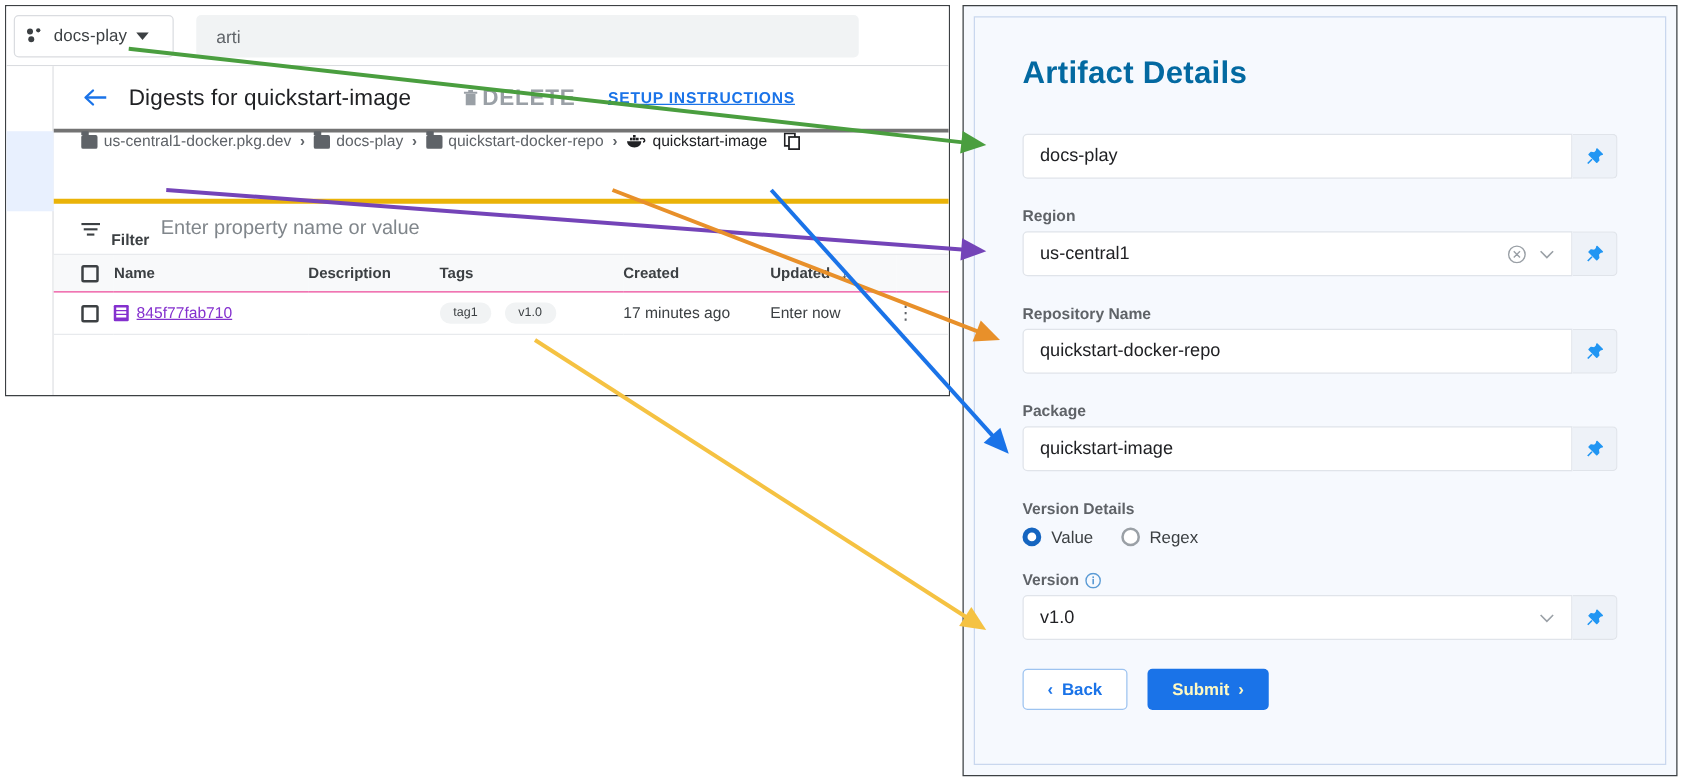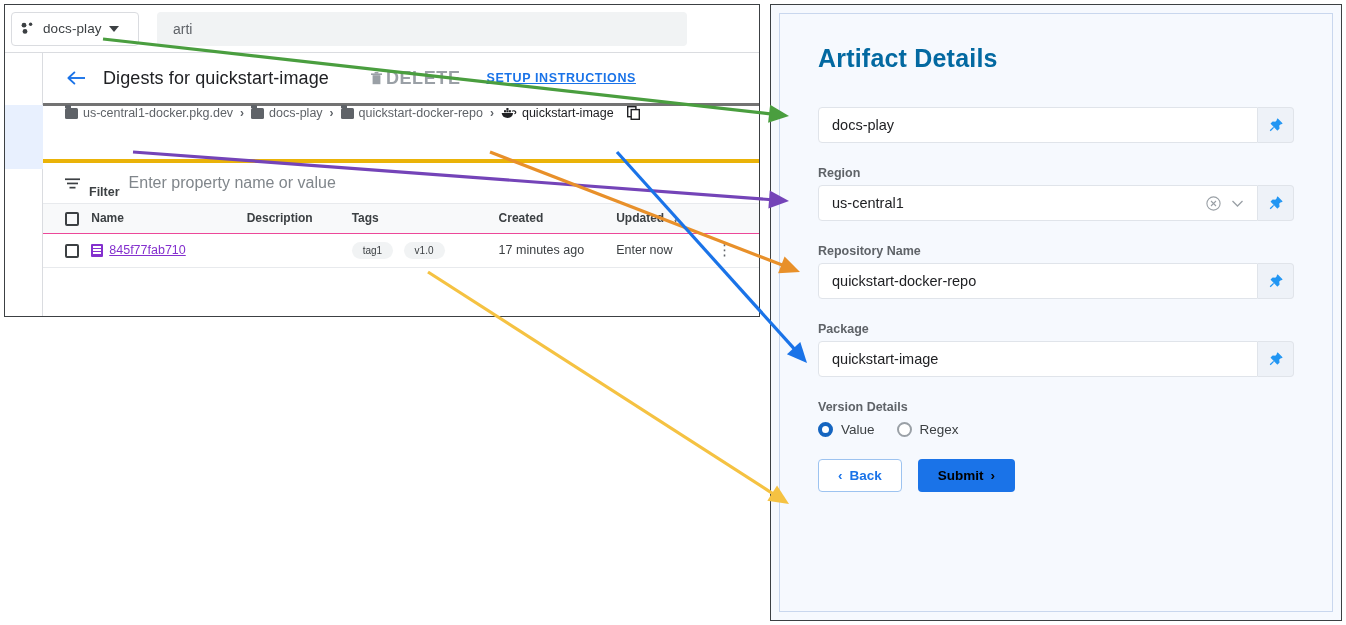--- a/index.html
+++ b/index.html
@@ -292,21 +292,21 @@
     border: 1px solid #9dc3f0; border-radius: 4px;
     background: #fff; color: #1a73e8;
     font-size: 13.5px; font-weight: bold;
     display: flex; align-items: center; gap: 7px;
     cursor: pointer;
     font-family: "Liberation Sans", sans-serif;
   }
   #submit-button {
     height: 33px; padding: 0 20px;
     border: none; border-radius: 4px;
-    background: #1a73e8; color: #000000;
+    background: #1a73e8; color: #fef9c3;
     font-size: 13.5px; font-weight: bold;
     display: flex; align-items: center; gap: 7px;
     cursor: pointer;
     font-family: "Liberation Sans", sans-serif;
   }
   .info-ico { display:flex; }
 
   
   #arrow-overlay {
     position: absolute; left:0; top:0;
@@ -529,20 +529,47 @@
       <div class="radio-item checked">
         <span class="radio-dot"></span>
         <span class="radio-label">Value</span>
       </div>
       <div class="radio-item">
         <span class="radio-dot"></span>
         <span class="radio-label">Regex</span>
       </div>
     </div>
 
+    <div class="field-group">
+      <div class="field-label">
+        <span>Version</span>
+        <span class="info-ico">
+          <svg width="13" height="13" viewBox="0 0 13 13">
+              <circle cx="6.5" cy="6.5" r="5.7" fill="none" stroke="#5b9bd5" stroke-width="1.1"></circle>
+              <rect x="5.9" y="5.2" width="1.3" height="4.2" fill="#5b9bd5"></rect>
+              <rect x="5.9" y="3.1" width="1.3" height="1.4" fill="#5b9bd5"></rect>
+            </svg>
+        </span>
+      </div>
+      <div class="field-row">
+        <div class="field-input">
+          <span class="value">v1.0</span>
+          <span class="chev">
+            <svg width="13" height="9" viewBox="0 0 13 9">
+                <path d="M1.5 2 L6.5 7 L11.5 2" fill="none" stroke="#9aa0a6" stroke-width="1.3"></path>
+              </svg>
+          </span>
+        </div>
+        <div class="pin-btn">
+          <svg width="14" height="14" viewBox="0 0 14 14">
+              <path d="M8.6 1.2 L12.8 5.4 L11.2 5.8 L9.5 7.5 L9.9 10.2 L8.4 11.7 L2.3 5.6 L3.8 4.1 L6.5 4.5 L8.2 2.8 Z M4.6 9.4 L1.2 12.8" stroke="#2196f3" stroke-width="1.3" fill="#2196f3" stroke-linejoin="round"></path>
+            </svg>
+        </div>
+      </div>
+    </div>
 
     <div id="button-row">
       <button id="back-button">
         <span>‹</span>
         <span>Back</span>
       </button>
       <button id="submit-button">
         <span>Submit</span>
         <span>›</span>
       </button>

